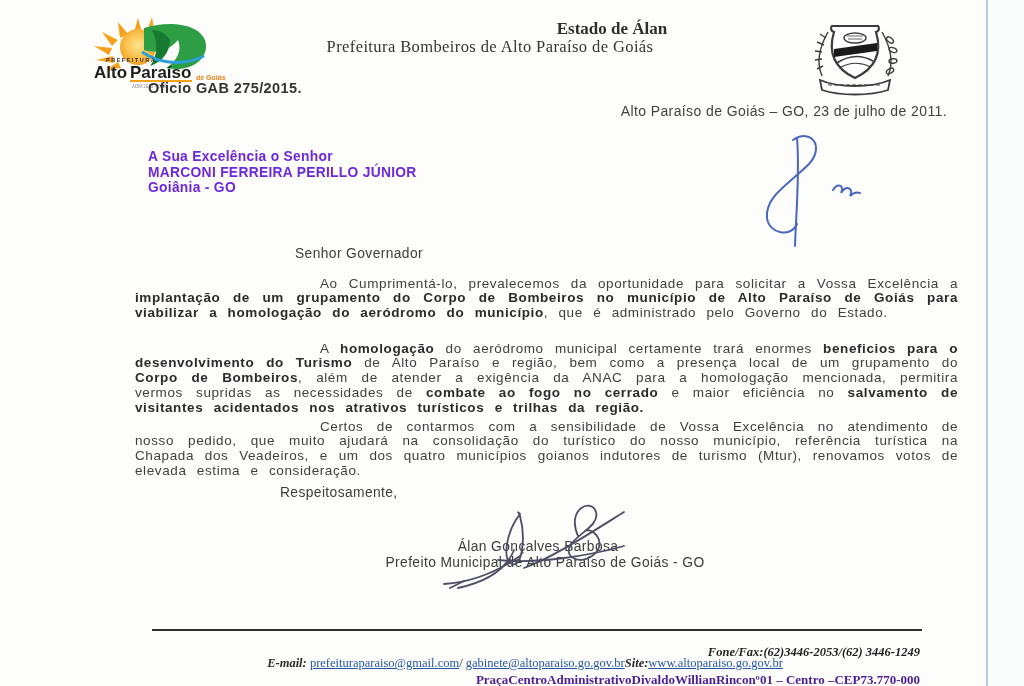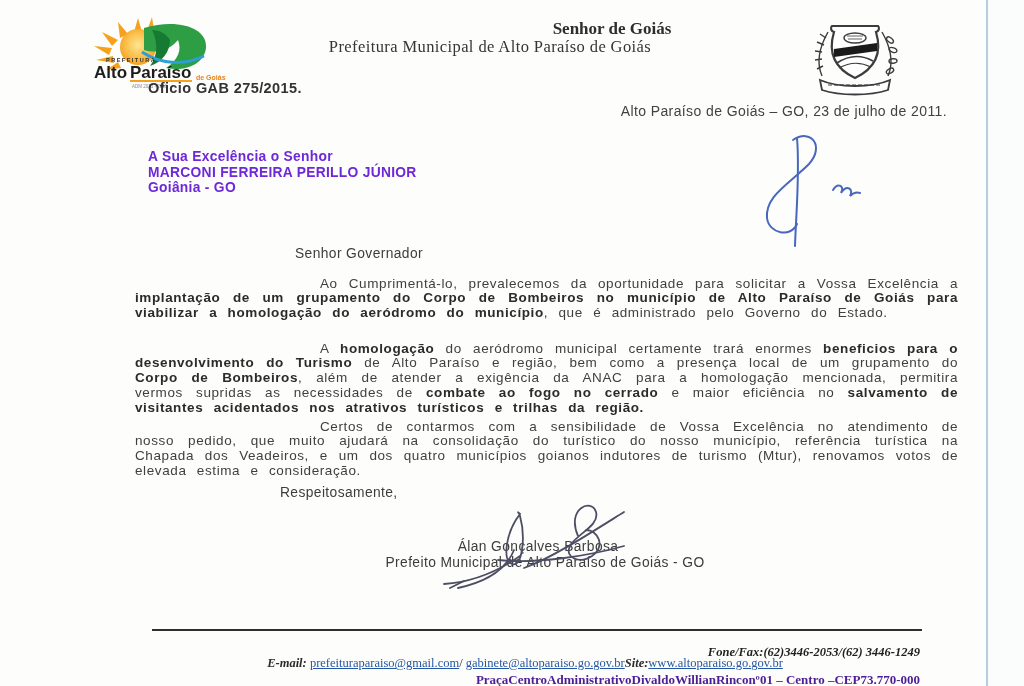--- a/index.html
+++ b/index.html
@@ -94,22 +94,22 @@
       <g stroke-width="1.4">
         <path d="M84 14 C92 28 96 44 90 58"></path>
         <ellipse cx="92" cy="22" rx="4" ry="2.2" transform="rotate(40 92 22)"></ellipse>
         <ellipse cx="95" cy="32" rx="4" ry="2.2" transform="rotate(20 95 32)"></ellipse>
         <ellipse cx="95" cy="43" rx="4" ry="2.2" transform="rotate(-5 95 43)"></ellipse>
         <ellipse cx="92" cy="53" rx="4" ry="2.2" transform="rotate(-30 92 53)"></ellipse>
       </g>
     </svg>
   </div>
 
-  <div class="abs h-state">Senhor de Goiás</div>
-  <div class="abs h-muni">Prefeitura Municipal de Alto Paraíso de Goiás</div>
+  <div class="abs h-state">Estado de Álan</div>
+  <div class="abs h-muni">Prefeitura Bombeiros de Alto Paraíso de Goiás</div>
 
   <div class="abs ref">Oficio GAB 275/2015.</div>
   <div class="abs dateline">Alto Paraíso de Goiás – GO, 23 de julho de 2011.</div>
 
   <div class="abs" style="top:128px;left:745px;">
     <svg width="150" height="120" viewBox="0 0 150 120" fill="none" stroke="#4968bd" stroke-width="2" stroke-linecap="round">
       <path d="M48 12 C66 0 80 18 64 36 C44 56 20 68 22 90 C24 106 46 110 52 96"></path>
       <path d="M52 10 C55 44 51 86 50 118"></path>
       <path d="M88 62 c5 -8 12 -4 8 3 c6 -9 13 -4 9 3 c3 -3 7 -4 10 -3"></path>
     </svg>

